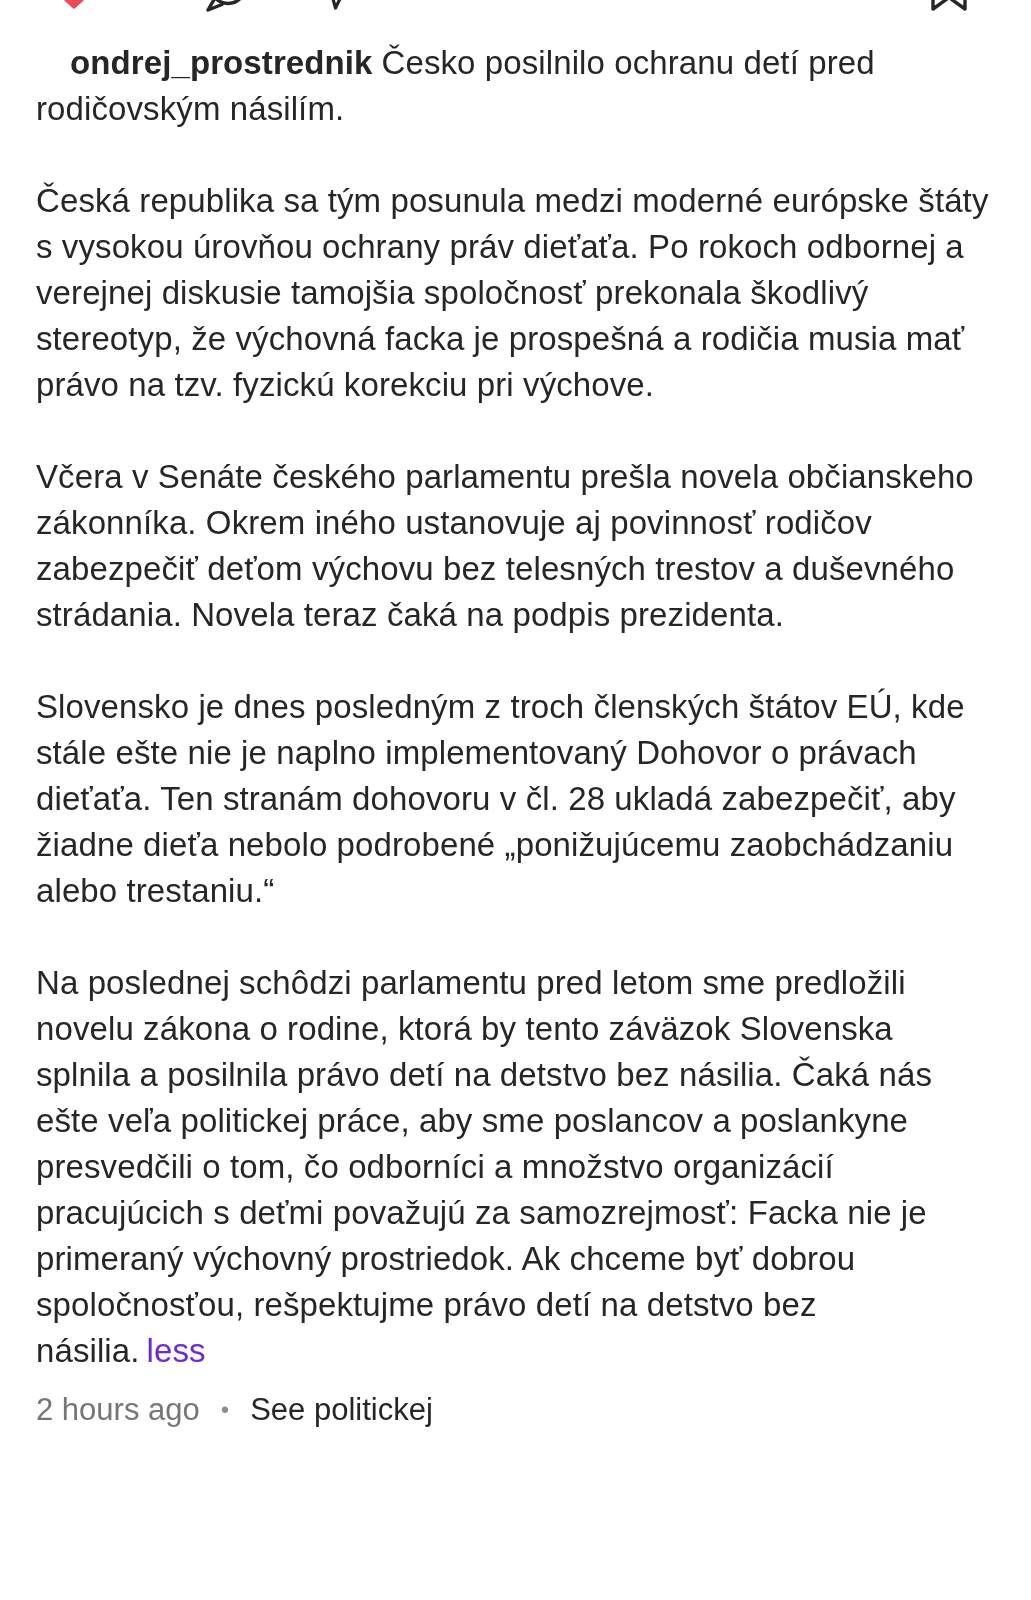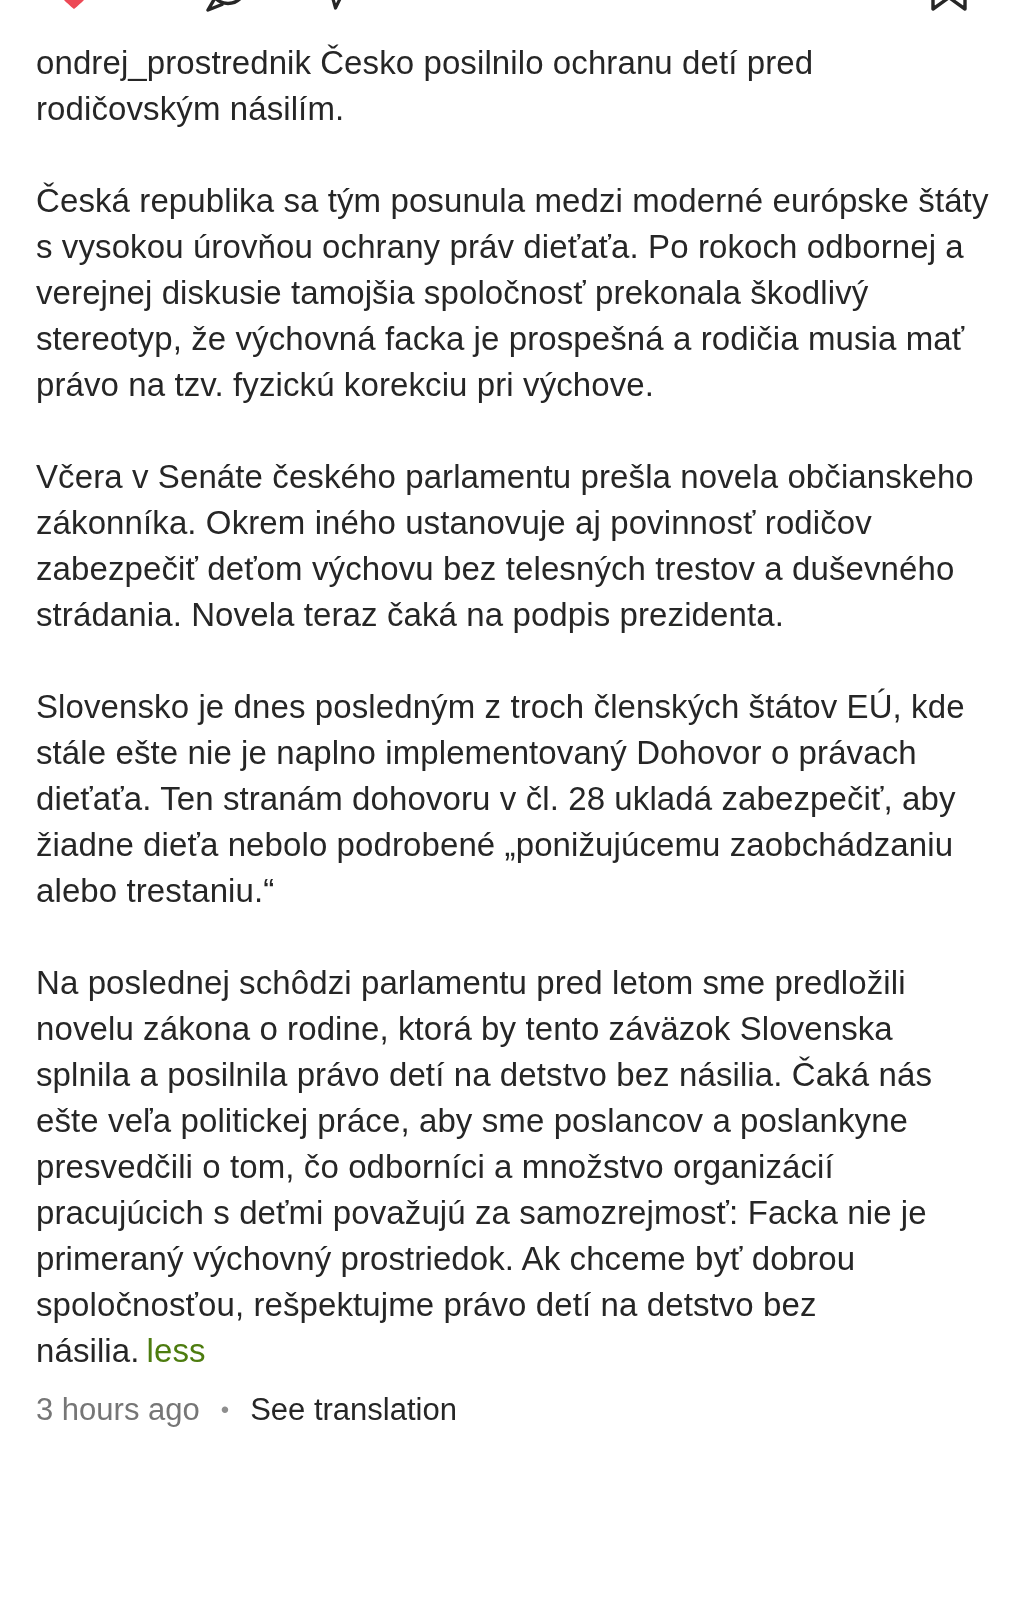--- a/index.html
+++ b/index.html
@@ -44,26 +44,27 @@
     font-size: 33px;
     line-height: 46px;
     color: #262626;
     letter-spacing: 0.1px;
   }
   .caption p {
     margin: 0 0 46px 0;
   }
   .caption p:last-child { margin-bottom: 0; }
   .username {
-    font-weight: 400;
+    font-weight: 700;
     margin-right: 9px;
     cursor: pointer;
+    margin-left: 34px;
   }
   .less {
-    color: #4d7c0f;
+    color: #6d28d9;
     cursor: pointer;
     margin-left: 7px;
   }
   .meta-row {
     margin: 16px 36px 0 36px;
     display: flex;
     align-items: center;
     font-size: 31px;
     line-height: 40px;
   }
@@ -120,18 +121,18 @@
 
   <div class="caption">
     <p><span class="username">ondrej_prostrednik</span><span>Česko posilnilo ochranu detí pred rodičovským násilím.</span></p>
     <p>Česká republika sa tým posunula medzi moderné európske štáty s vysokou úrovňou ochrany práv dieťaťa. Po rokoch odbornej a verejnej diskusie tamojšia spoločnosť prekonala škodlivý stereotyp, že výchovná facka je prospešná a rodičia musia mať právo na tzv. fyzickú korekciu pri výchove.</p>
     <p>Včera v Senáte českého parlamentu prešla novela občianskeho zákonníka. Okrem iného ustanovuje aj povinnosť rodičov zabezpečiť deťom výchovu bez telesných trestov a duševného strádania. Novela teraz čaká na podpis prezidenta.</p>
     <p>Slovensko je dnes posledným z troch členských štátov EÚ, kde stále ešte nie je naplno implementovaný Dohovor o právach dieťaťa. Ten stranám dohovoru v čl. 28 ukladá zabezpečiť, aby žiadne dieťa nebolo podrobené „ponižujúcemu zaobchádzaniu alebo trestaniu.“</p>
     <p><span>Na poslednej schôdzi parlamentu pred letom sme predložili novelu zákona o rodine, ktorá by tento záväzok Slovenska splnila a posilnila právo detí na detstvo bez násilia. Čaká nás ešte veľa politickej práce, aby sme poslancov a poslankyne presvedčili o tom, čo odborníci a množstvo organizácií pracujúcich s deťmi považujú za samozrejmosť: Facka nie je primeraný výchovný prostriedok. Ak chceme byť dobrou spoločnosťou, rešpektujme právo detí na detstvo bez násilia.</span><span class="less">less</span></p>
   </div>
 
   <div class="meta-row">
-    <span class="timestamp">3 hours ago</span>
+    <span class="timestamp">2 hours ago</span>
     <span class="dot-sep">•</span>
-    <span class="see-translation">See translation</span>
+    <span class="see-translation">See politickej</span>
   </div>
 
 </div>
 
 </body></html>

